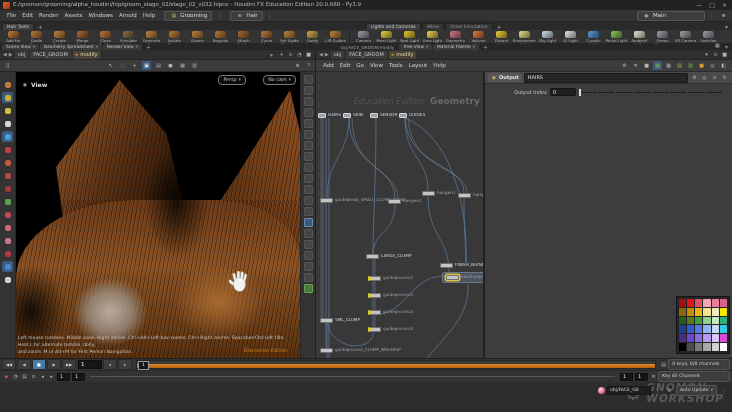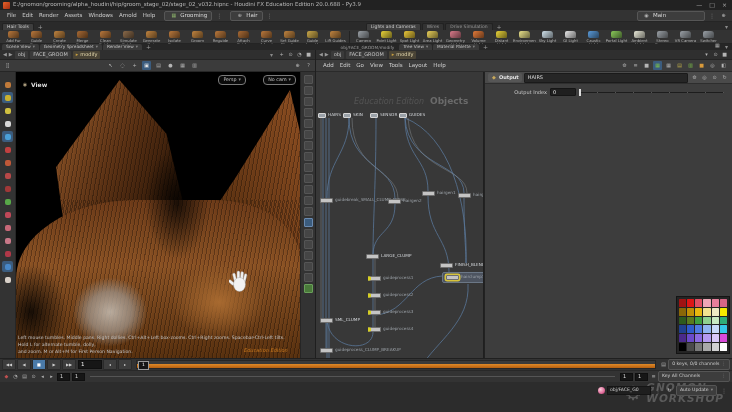--- a/index.html
+++ b/index.html
@@ -553,21 +553,21 @@
         <span class="mini" style="color: rgb(194, 176, 74);">▤</span>
         <span class="mini" style="color: rgb(126, 194, 74);">▥</span>
         <span class="mini" style="color: rgb(217, 154, 58);">■</span>
         <span class="mini">◎</span>
         <span class="mini">◧</span>
       </span>
   </div>
 
   <div class="net-canvas">
     <span class="net-wm" style="left:38px;top:26px;font-size:8px">Education Edition</span>
-    <span class="net-ctx" style="left:114px;top:25px;font-size:9px">Objects</span>
+    <span class="net-ctx" style="left:114px;top:25px;font-size:9px">Geometry</span>
     <svg class="wires" width="168" height="330" viewBox="0 0 168 330" style="top:0">
       <g fill="none" stroke="#5d7da3" stroke-width="0.8" opacity="0.9">
         <path d="M7,46 V246"></path>
         <path d="M10,46 V276"></path>
         <path d="M13,46 V299"></path>
         <path d="M33,46 C33,82 11,88 11,126"></path>
         <path d="M33,46 C33,96 79,92 79,127"></path>
         <path d="M60,46 C60,110 57,150 57,182"></path>
         <path d="M89,46 C89,86 112,86 112,119"></path>
         <path d="M89,46 C92,96 148,90 148,121"></path>

